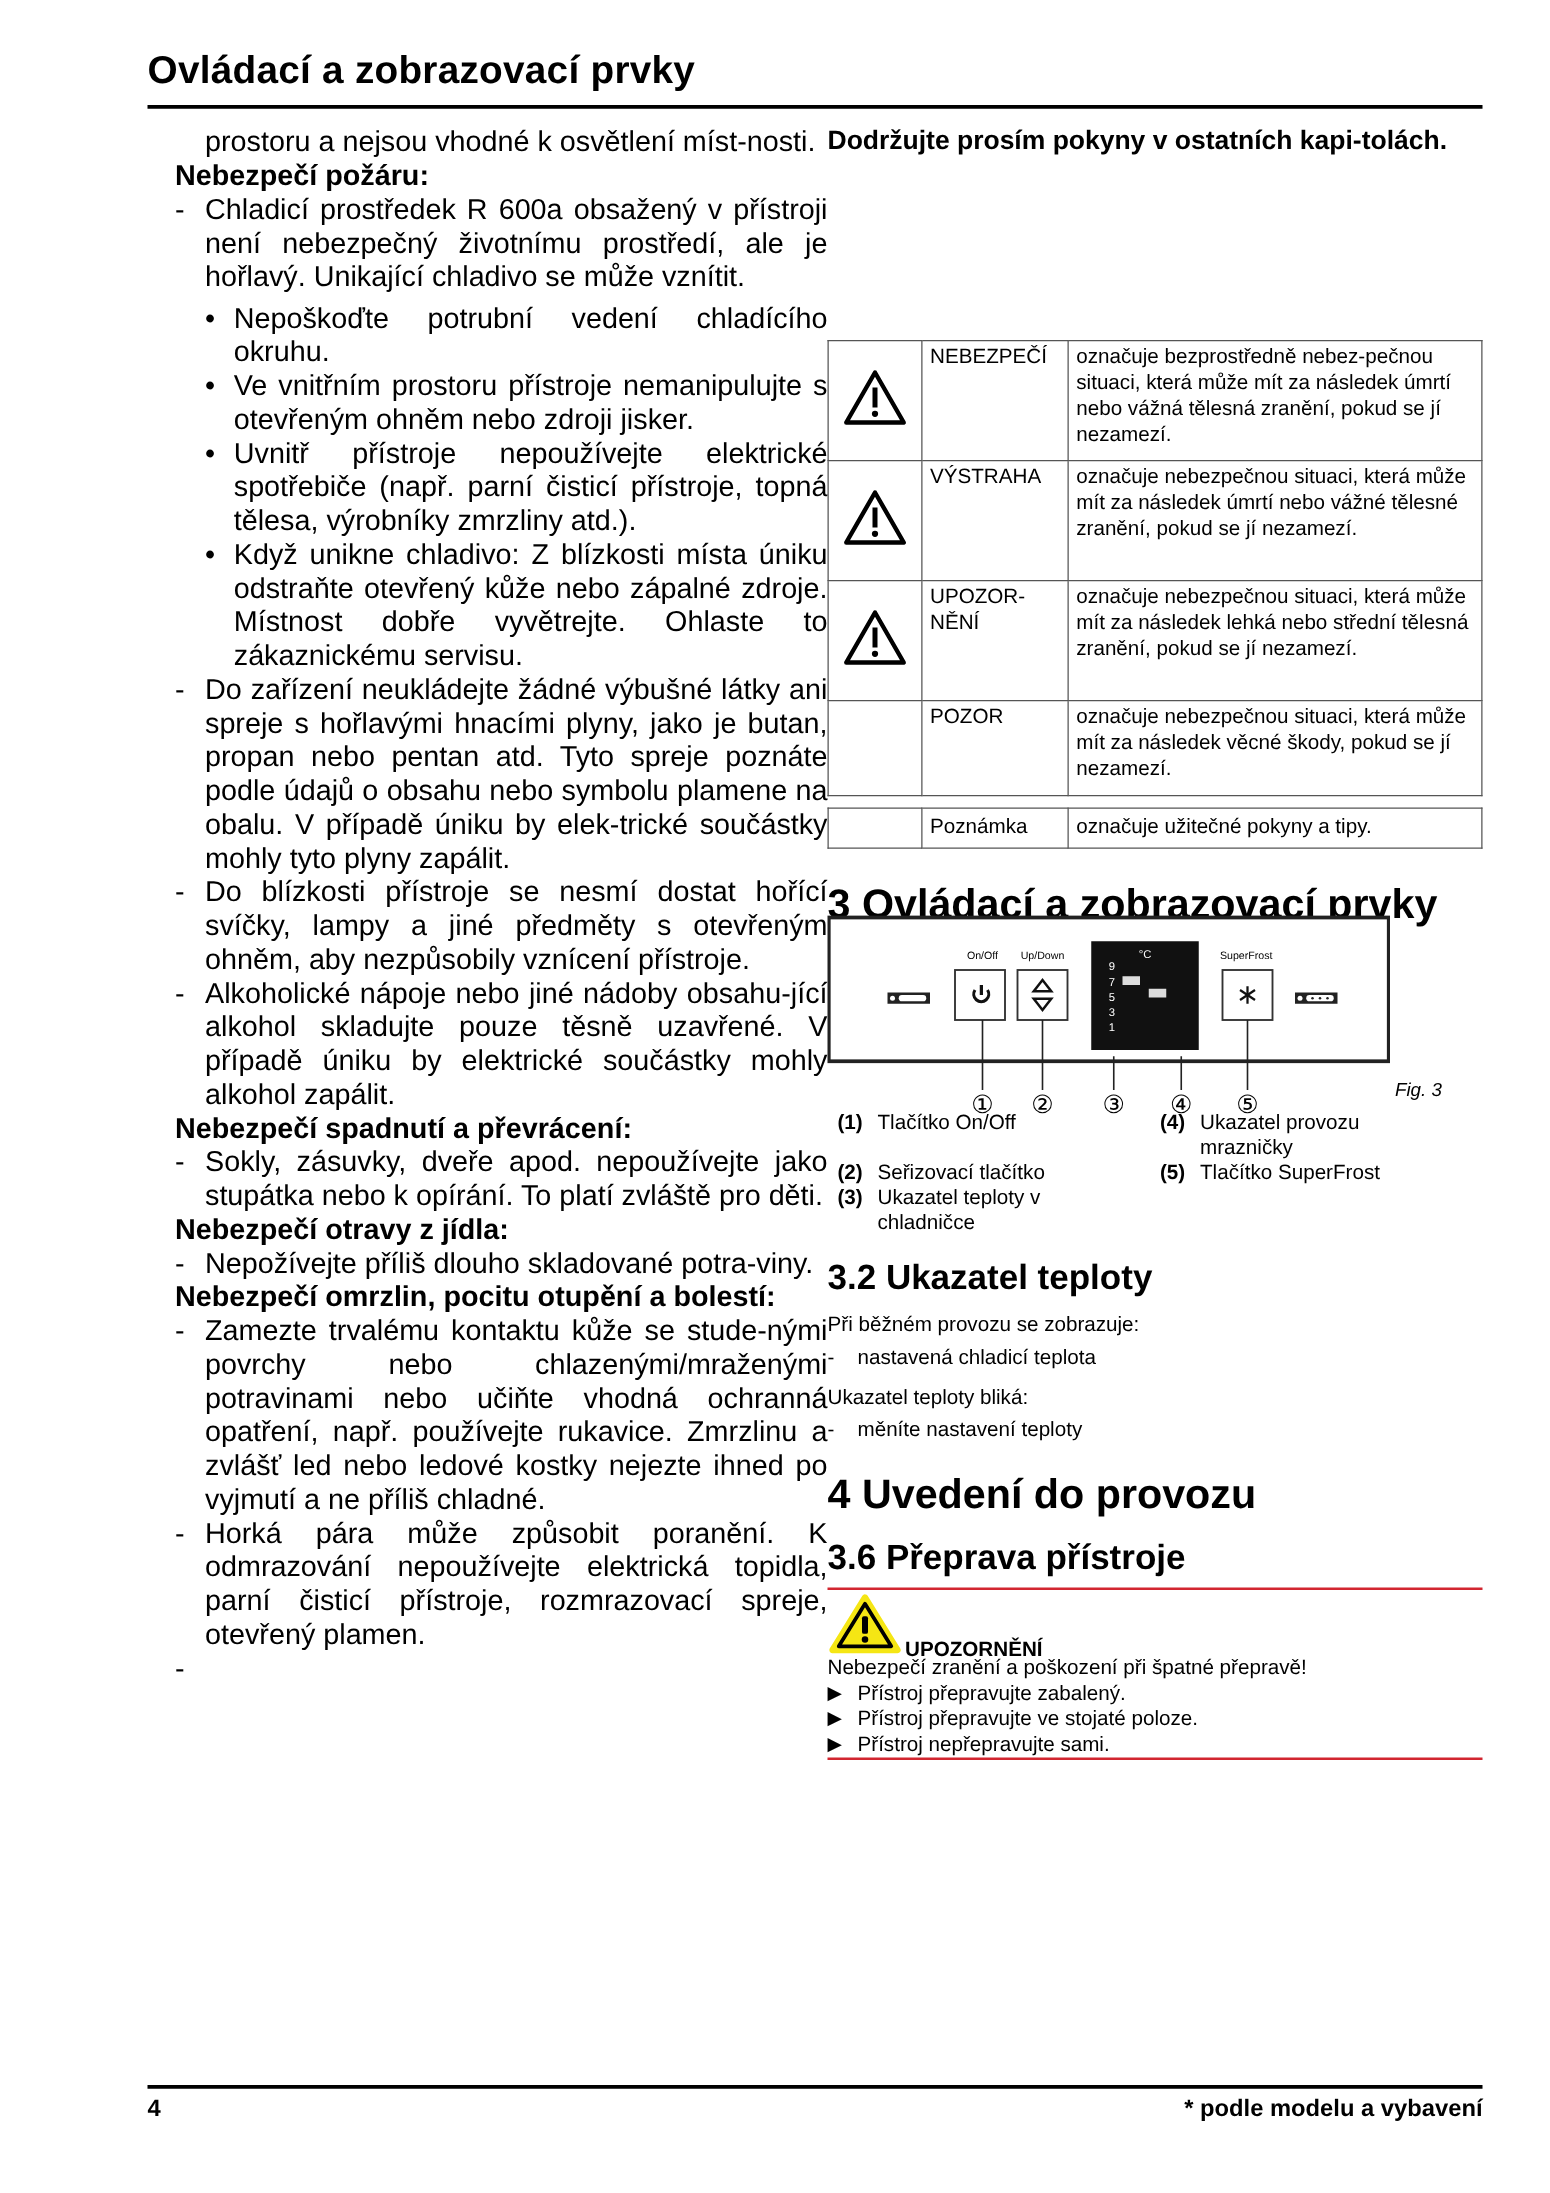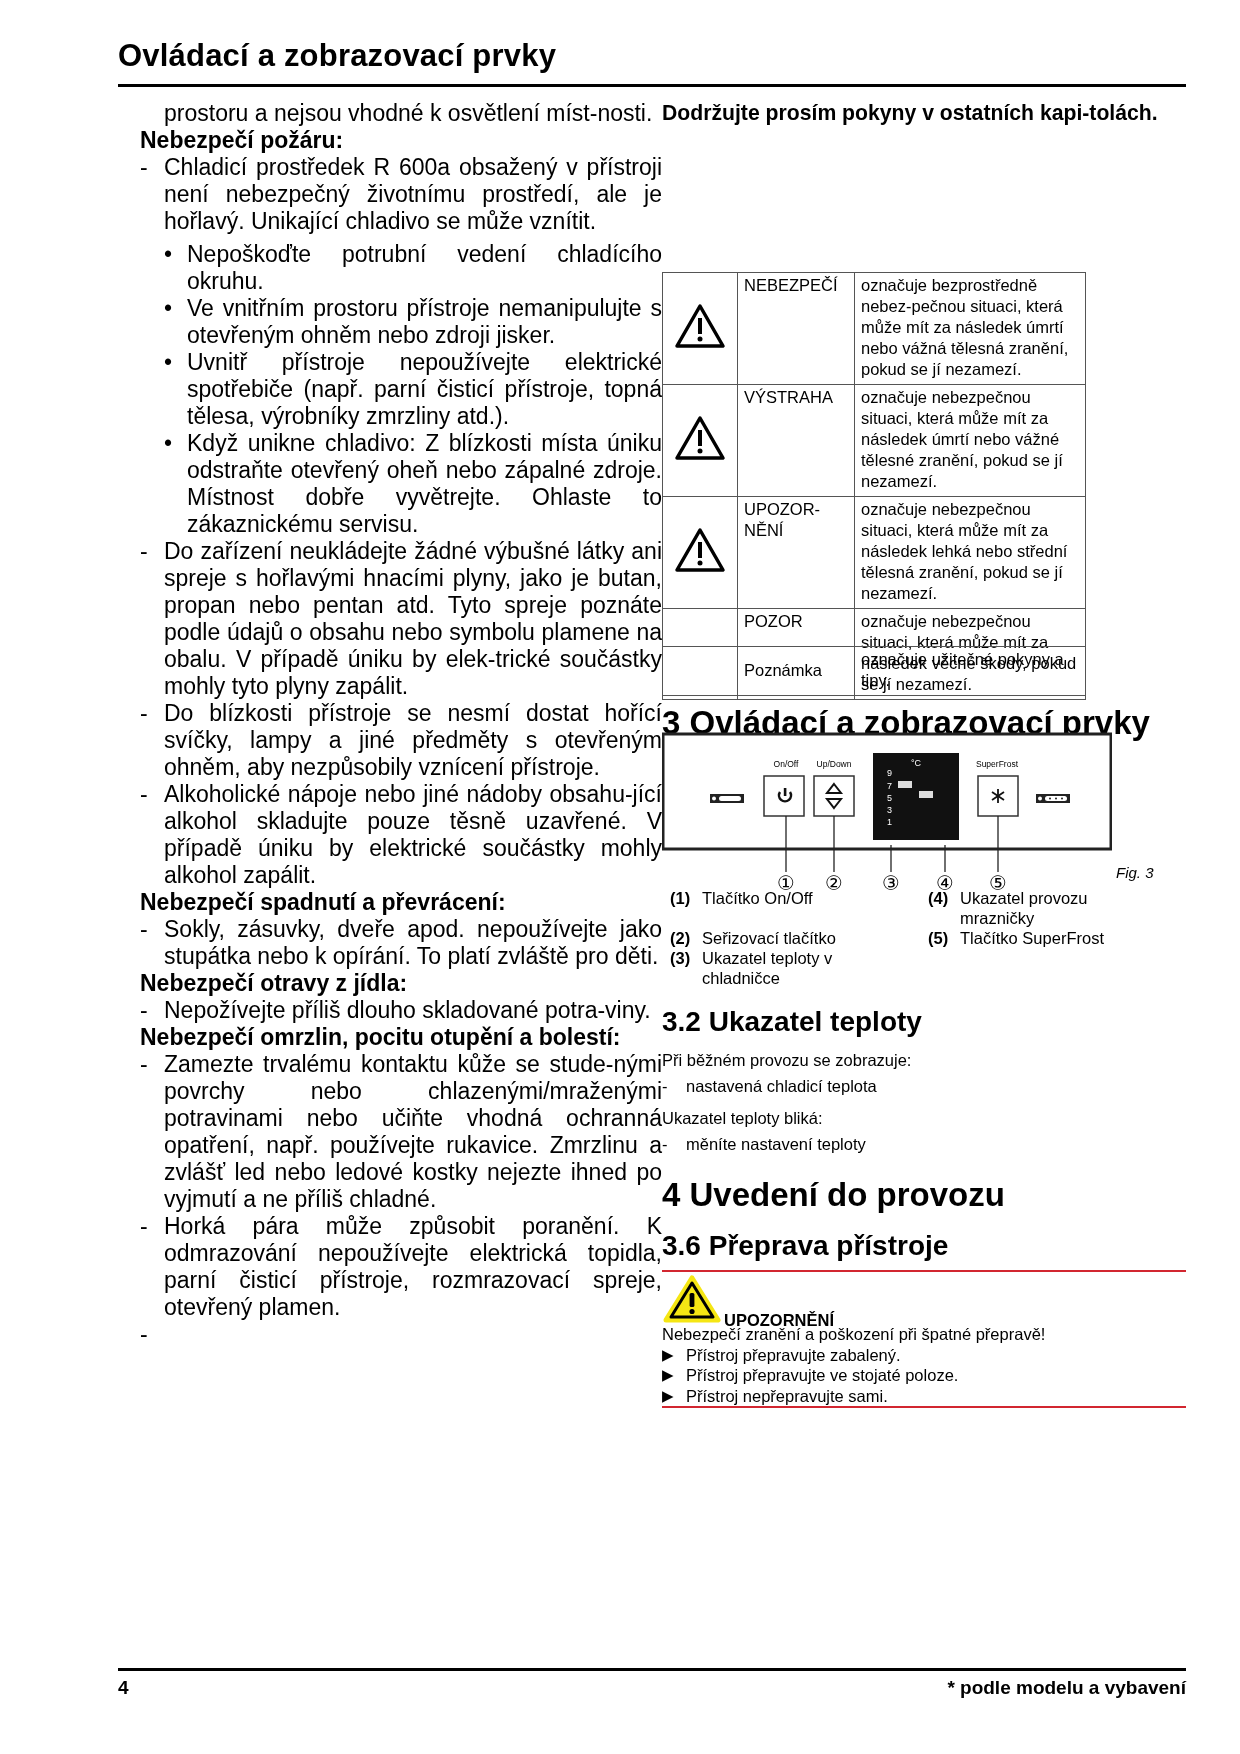--- a/index.html
+++ b/index.html
@@ -11,21 +11,21 @@
   .cont { padding-left:24px; text-align:justify; text-align-last:left; }
   .hazard-head { font-weight:bold; margin-top:4px; margin-bottom:3px; }
   .dash-item { position:relative; padding-left:24px; text-align:justify; text-align-last:left; margin-bottom:0; }
   .dash-item .mark { position:absolute; left:0; top:0; }
   .bullet-item { position:relative; padding-left:47px; text-align:justify; text-align-last:left; }
   .bullet-item .mark { position:absolute; left:24px; top:0; }
   .sub-list { margin-top:6px; }
 
   .col-right { position:absolute; left:662px; top:100px; width:524px; }
   .intro { font-weight:bold; font-size:21.2px; line-height:26px; text-align:justify; text-align-last:left; }
-  table.sig { border-collapse:collapse; width:424px; font-size:16.5px; line-height:21px; }
+  table.sig { border-collapse:collapse; width:524px; font-size:16.5px; line-height:21px; }
   table.sig td { border:1px solid #555; vertical-align:top; padding:2px 6px 4px 6px; }
   table.sig td.icon-cell { width:74px; text-align:center; vertical-align:middle; padding:0; }
   table.sig td.word-cell { width:104px; }
   .sig1 { position:absolute; top:172px; left:0; }
   .sig2 { position:absolute; top:546px; left:0; }
   .h1 { position:absolute; left:0; font-size:33px; font-weight:bold; }
   .h2 { position:absolute; left:0; font-size:28px; font-weight:bold; }
   .panel { position:absolute; left:0; top:618px; width:450px; height:250px; }
   .legend { position:absolute; left:8px; top:788px; width:500px; font-size:16.5px; line-height:20px; }
   .leg-item { position:absolute; white-space:nowrap; }
@@ -55,21 +55,21 @@
 
   <p class="hazard-head">Nebezpečí požáru:</p>
   <div class="dash-item">
     <span class="mark">-</span>
     <span>Chladicí prostředek R 600a obsažený v přístroji není nebezpečný životnímu prostředí, ale je hořlavý. Unikající chladivo se může vznítit.</span>
   </div>
   <div class="sub-list">
     <div class="bullet-item"><span class="mark">•</span><span>Nepoškoďte potrubní vedení chladícího okruhu.</span></div>
     <div class="bullet-item"><span class="mark">•</span><span>Ve vnitřním prostoru přístroje nemanipulujte s otevřeným ohněm nebo zdroji jisker.</span></div>
     <div class="bullet-item"><span class="mark">•</span><span>Uvnitř přístroje nepoužívejte elektrické spotřebiče (např. parní čisticí přístroje, topná tělesa, výrobníky zmrzliny atd.).</span></div>
-    <div class="bullet-item"><span class="mark">•</span><span>Když unikne chladivo: Z blízkosti místa úniku odstraňte otevřený oheň nebo zápalné zdroje. Místnost dobře vyvětrejte. Ohlaste to zákaznickému servisu.</span></div>
+    <div class="bullet-item"><span class="mark">•</span><span>Když unikne chladivo: Z blízkosti místa úniku odstraňte otevřený kůže nebo zápalné zdroje. Místnost dobře vyvětrejte. Ohlaste to zákaznickému servisu.</span></div>
   </div>
   <div class="dash-item"><span class="mark">-</span><span>Do zařízení neukládejte žádné výbušné látky ani spreje s hořlavými hnacími plyny, jako je butan, propan nebo pentan atd. Tyto spreje poznáte podle údajů o obsahu nebo symbolu plamene na obalu. V případě úniku by elek-trické součástky mohly tyto plyny zapálit.</span></div>
   <div class="dash-item"><span class="mark">-</span><span>Do blízkosti přístroje se nesmí dostat hořící svíčky, lampy a jiné předměty s otevřeným ohněm, aby nezpůsobily vznícení přístroje.</span></div>
   <div class="dash-item"><span class="mark">-</span><span>Alkoholické nápoje nebo jiné nádoby obsahu-jící alkohol skladujte pouze těsně uzavřené. V případě úniku by elektrické součástky mohly alkohol zapálit.</span></div>
 
   <p class="hazard-head">Nebezpečí spadnutí a převrácení:</p>
   <div class="dash-item"><span class="mark">-</span><span>Sokly, zásuvky, dveře apod. nepoužívejte jako stupátka nebo k opírání. To platí zvláště pro děti.</span></div>
 
   <p class="hazard-head">Nebezpečí otravy z jídla:</p>
   <div class="dash-item"><span class="mark">-</span><span>Nepožívejte příliš dlouho skladované potra-viny.</span></div>

